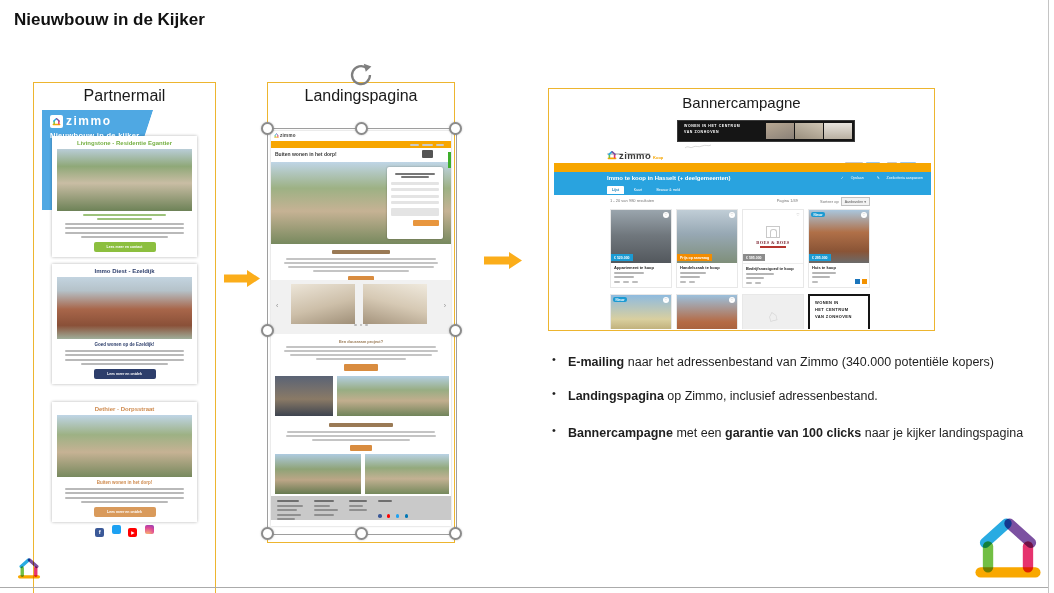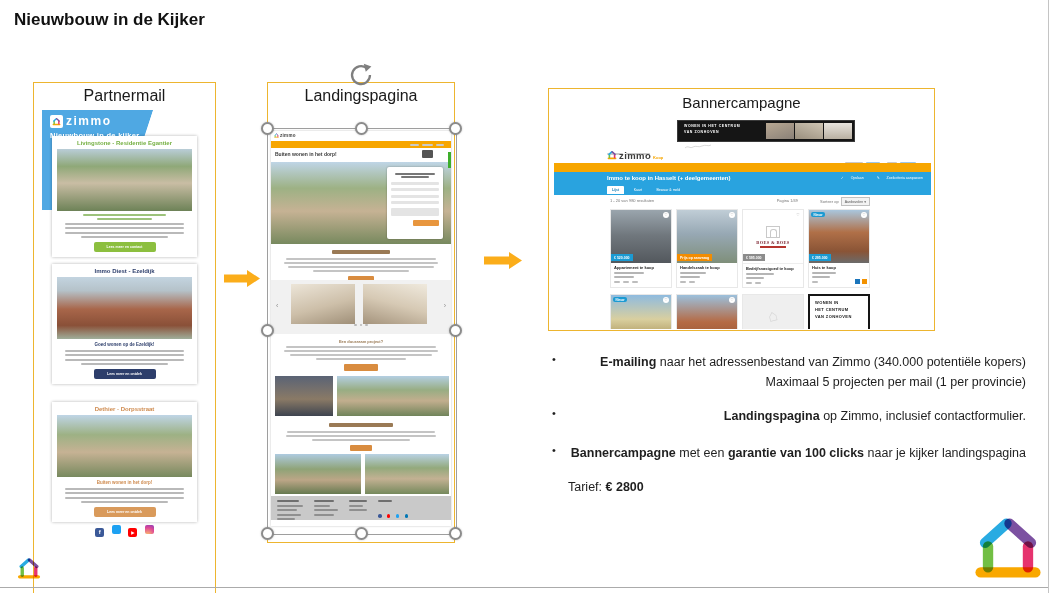--- a/index.html
+++ b/index.html
@@ -147,21 +147,21 @@
   .hdl{position:absolute;width:9px;height:9px;border-radius:50%;background:#fff;border:2px solid #8c8c8c;
        box-shadow:0 0 2px rgba(0,0,0,.25);z-index:6;box-sizing:content-box;}
 
   
   .arrow-svg{position:absolute;z-index:2;}
 
   
   .bullets{position:absolute;left:552px;top:352px;width:474px;font-size:12.5px;color:#1f1f1f;}
   .bullet{display:flex;margin-bottom:14px;}
   .bdot{width:16px;font-size:11px;padding-top:1px;}
-  .btext{flex:1;line-height:1.6;text-align:right;}
+  .btext{flex:1;line-height:1.6;}
   .bullet.b2{margin-bottom:17px;}
   .tariff{margin:5px 0 0 16px;line-height:1.6;}
 
   .vline{position:absolute;left:1048px;top:0;width:1px;height:593px;background:#c4c4c4;}
   .hline{position:absolute;left:0;top:587px;width:1048px;height:1px;background:#ababab;}
 </style>
 </head>
 <body>
 
 <div class="slide">
@@ -531,35 +531,31 @@
         </div>
       </div>
     </div>
   </section>
 
   <div class="bullets">
     <div class="bullet">
       <span class="bdot">•</span>
       <span class="btext">
         <b>E-mailing</b><span> naar het adressenbestand van Zimmo (340.000 potentiële kopers)</span><br>
-        <span>Maximaal 5 projecten per mail (1 per provincie)</span>
       </span>
     </div>
     <div class="bullet b2">
       <span class="bdot">•</span>
-      <span class="btext"><b>Landingspagina</b><span> op Zimmo, inclusief contactformulier.</span></span>
+      <span class="btext"><b>Landingspagina</b><span> op Zimmo, inclusief adressenbestand.</span></span>
     </div>
     <div class="bullet">
       <span class="bdot">•</span>
       <span class="btext">
         <b>Bannercampagne</b><span> met een </span><b>garantie van 100 clicks</b><span> naar je kijker landingspagina</span>
       </span>
-    </div>
-    <div class="tariff">
-      <span>Tarief: </span><b>€ 2800</b>
     </div>
   </div>
 
   <div class="hline"></div>
   <div class="vline"></div>
 
   <svg class="abs" style="left:16px;top:556px;" width="26" height="24" viewBox="0 0 100 92">
     <g stroke-linecap="round" stroke-width="13" fill="none">
       <line x1="14" y1="80" x2="86" y2="80" stroke="#F9A800" style="mix-blend-mode:multiply"></line>
       <line x1="24" y1="46" x2="24" y2="74" stroke="#72BF44" style="mix-blend-mode:multiply"></line>

